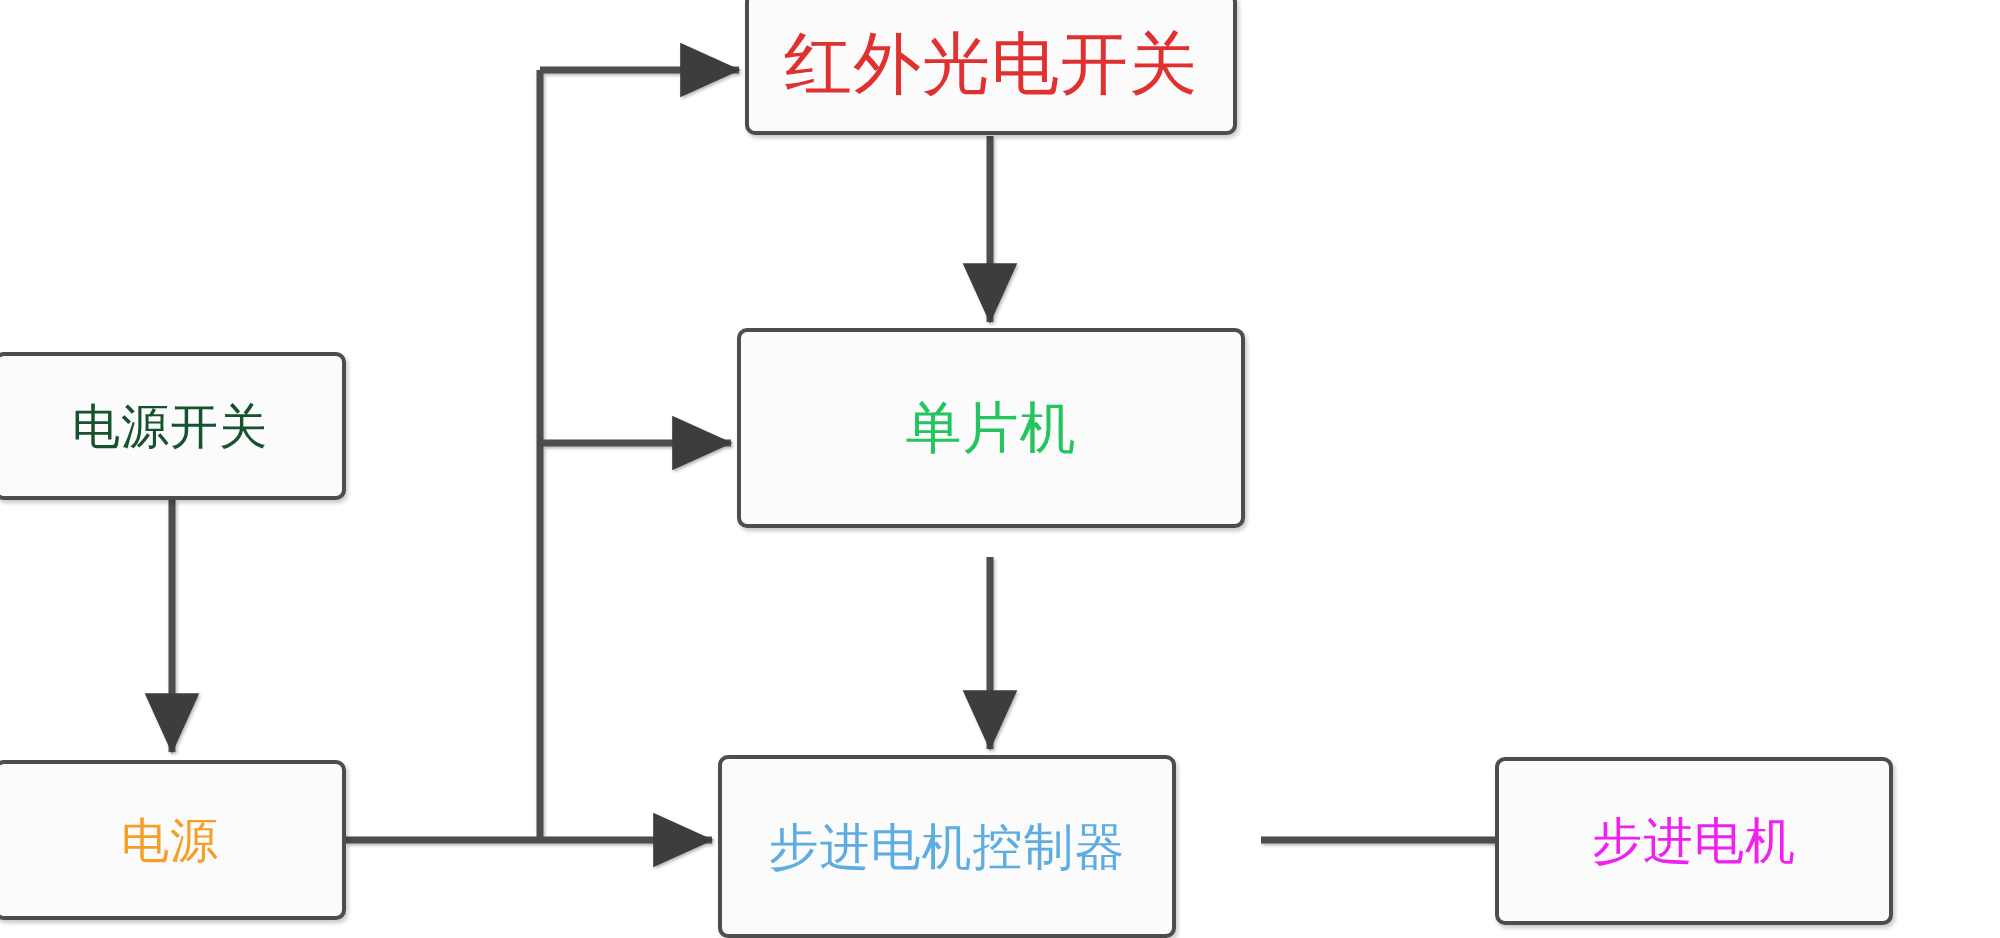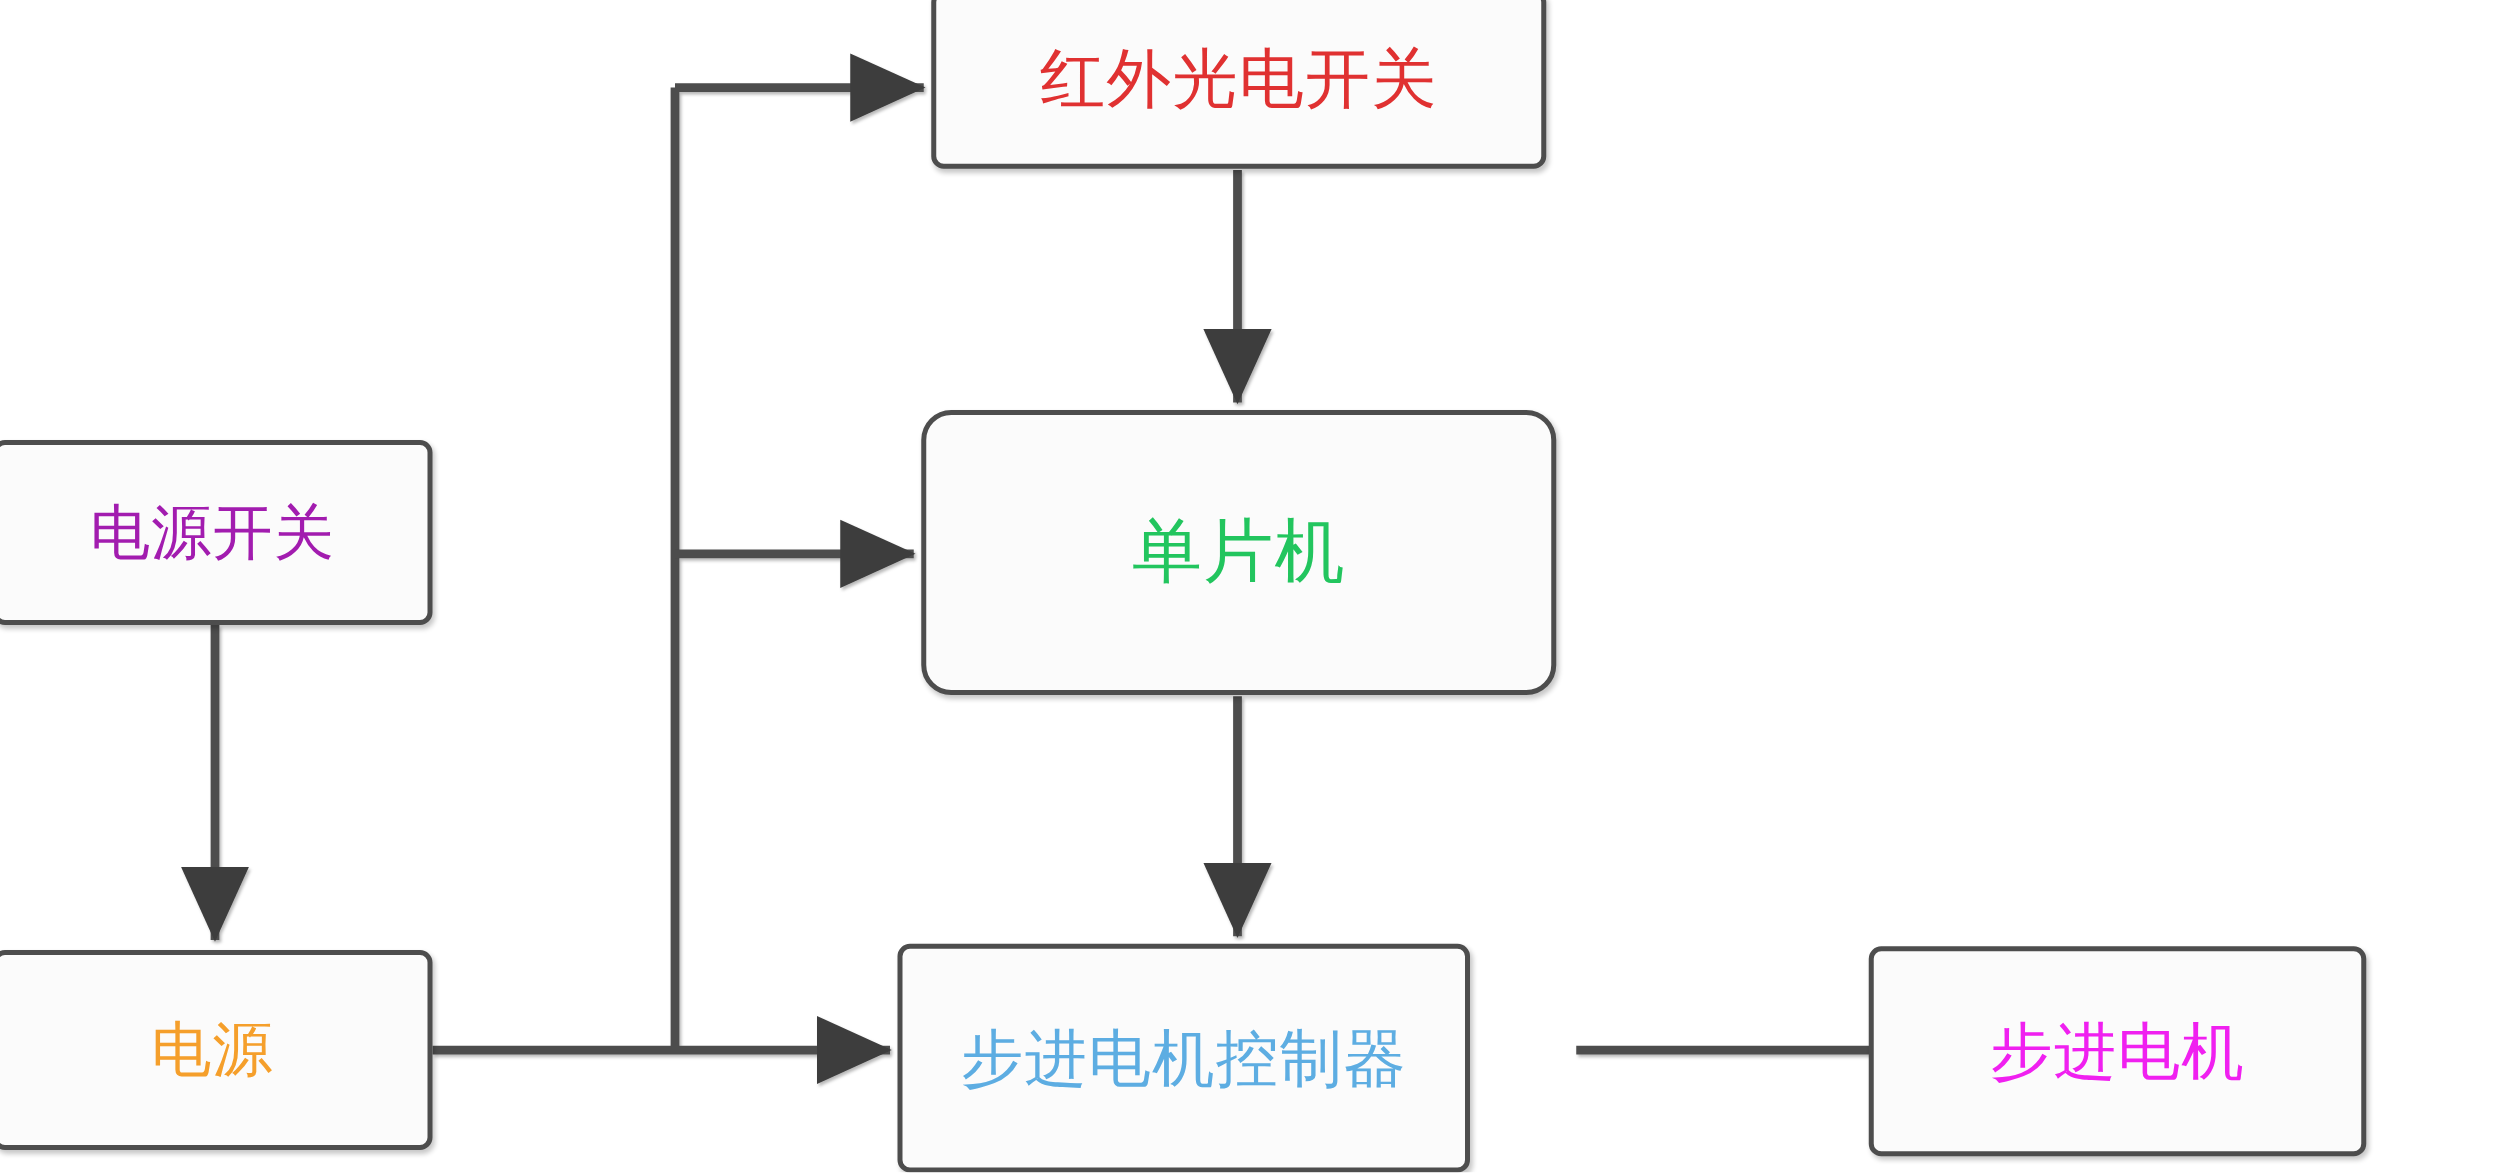--- a/index.html
+++ b/index.html
@@ -42,27 +42,27 @@
     font-weight: 400;
     line-height: 1;
     white-space: nowrap;
     letter-spacing: 1px;
   }
 
   
   #node-power-switch   { left: -6px;   top: 352px; width: 352px; height: 148px; }
   #node-power-supply   { left: -6px;   top: 760px; width: 352px; height: 160px; }
   #node-ir-switch      { left: 745px;  top: -8px;  width: 492px; height: 143px; }
-  #node-mcu            { left: 737px;  top: 328px; width: 508px; height: 228px; border-radius: 24px; }
+  #node-mcu            { left: 737px;  top: 328px; width: 508px; height: 200px; }
   #node-motor-ctrl     { left: 718px;  top: 755px; width: 458px; height: 183px; }
   #node-stepper-motor  { left: 1495px; top: 757px; width: 398px; height: 168px; }
 
   #node-power-switch  .node-label { font-size: 48px; }
   #node-power-supply  .node-label { font-size: 48px; text-align: center; }
-  #node-ir-switch     .node-label { font-size: 52px; }
+  #node-ir-switch     .node-label { font-size: 68px; }
   #node-mcu           .node-label { font-size: 56px; }
   #node-motor-ctrl    .node-label { font-size: 50px; }
   #node-stepper-motor .node-label { font-size: 50px; }
 </style>
 </head>
 <body>
 
 <div id="canvas">
 
   <svg id="wires" viewBox="0 0 2000 938" xmlns="http://www.w3.org/2000/svg">
@@ -89,21 +89,21 @@
 
       <path d="M 990 136 L 990 322" marker-end="url(#arrowhead)"></path>
 
       <path d="M 990 557 L 990 749" marker-end="url(#arrowhead)"></path>
 
       <path d="M 1261 840 L 1584 840" marker-end="url(#arrowhead)"></path>
     </g>
   </svg>
 
   <div class="node" id="node-power-switch">
-    <span class="node-label" style="color:#a21caf">电源开关</span>
+    <span class="node-label" style="color:#14532d">电源开关</span>
   </div>
 
   <div class="node" id="node-power-supply">
     <span class="node-label" style="color:#f59f2b">电源</span>
   </div>
 
   <div class="node" id="node-ir-switch">
     <span class="node-label" style="color:#e03131">红外光电开关</span>
   </div>
 

